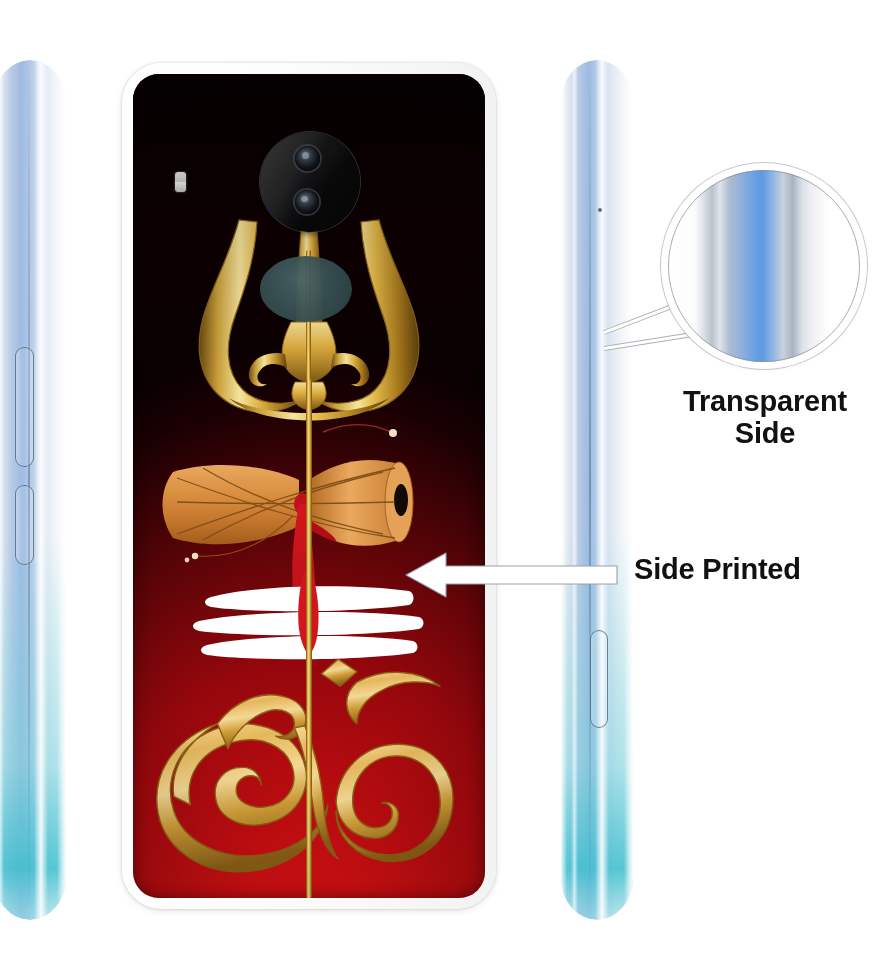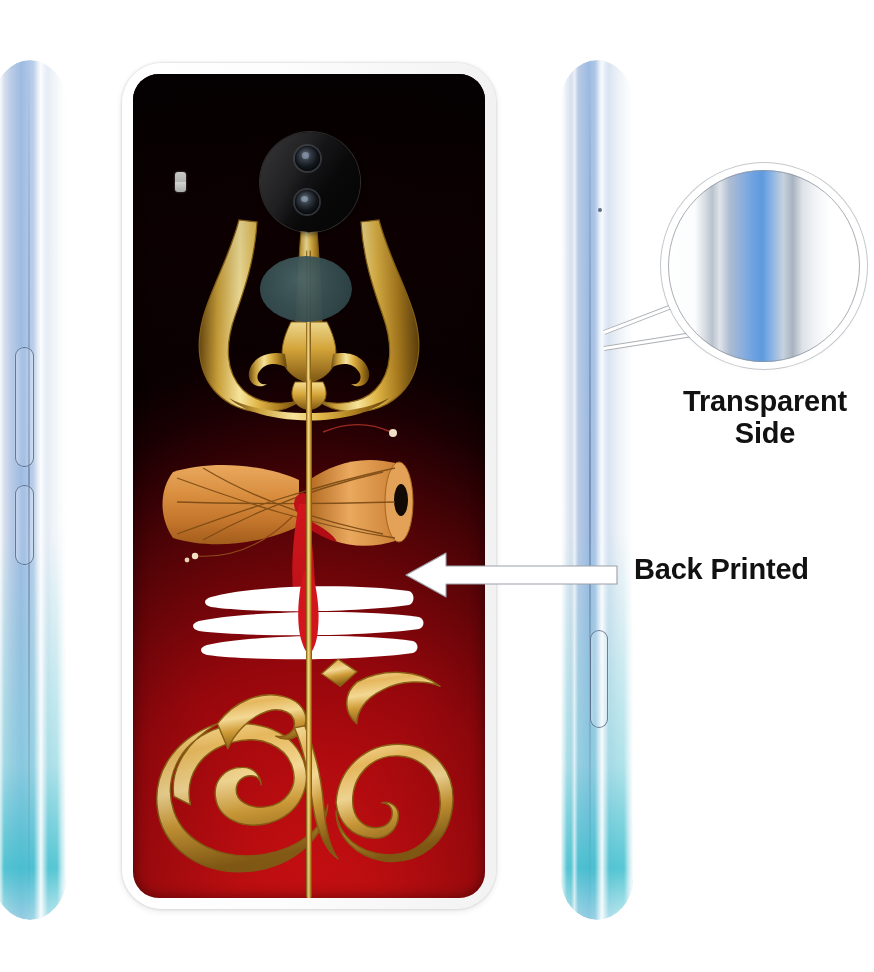--- a/index.html
+++ b/index.html
@@ -403,16 +403,16 @@
       </div>
   </div>
 
   <div class="arrow-wrap" style="left:404px;top:551px;width:214px;height:48px;">
     <svg class="arrow-svg" viewBox="0 0 214 48" width="214" height="48">
       <path d="M2,24 L42,2 L42,15 L213,15 L213,33 L42,33 L42,46 Z" fill="#ffffff" stroke="#9aa0a8" stroke-width="1.1" stroke-linejoin="round"></path>
     </svg>
   </div>
 
   <div class="label label-left" style="left:634px;top:553px;width:250px;font-size:29px;">
-    <span>Back Printed</span>
+    <span>Side Printed</span>
   </div>
 
 </div>
 
 </body></html>

